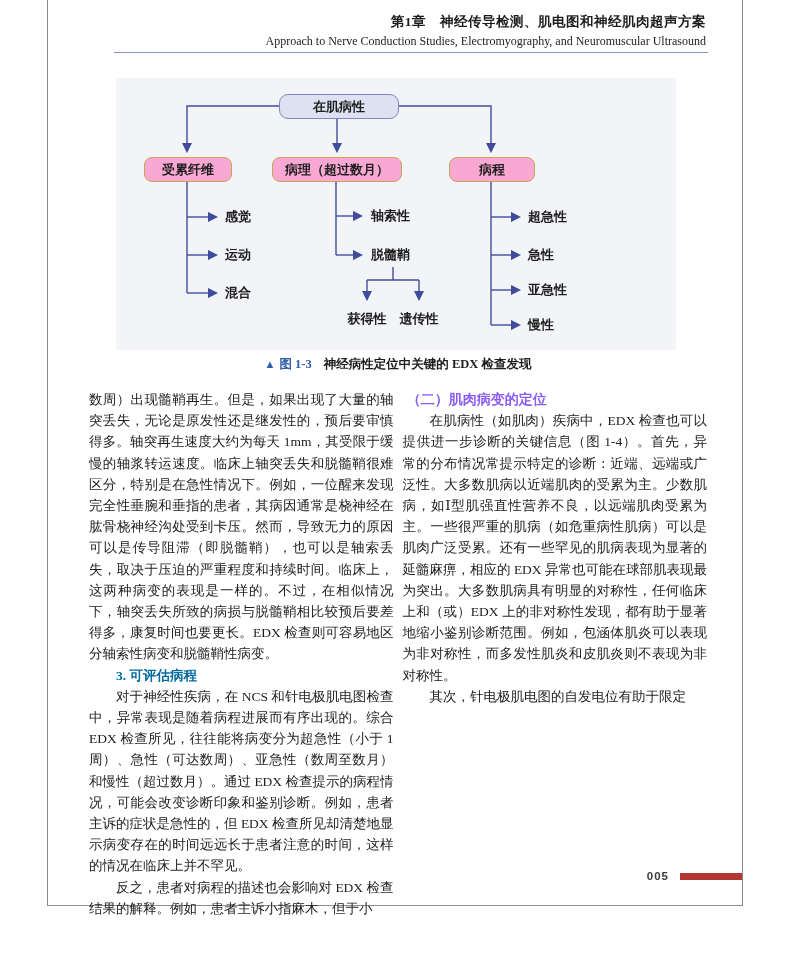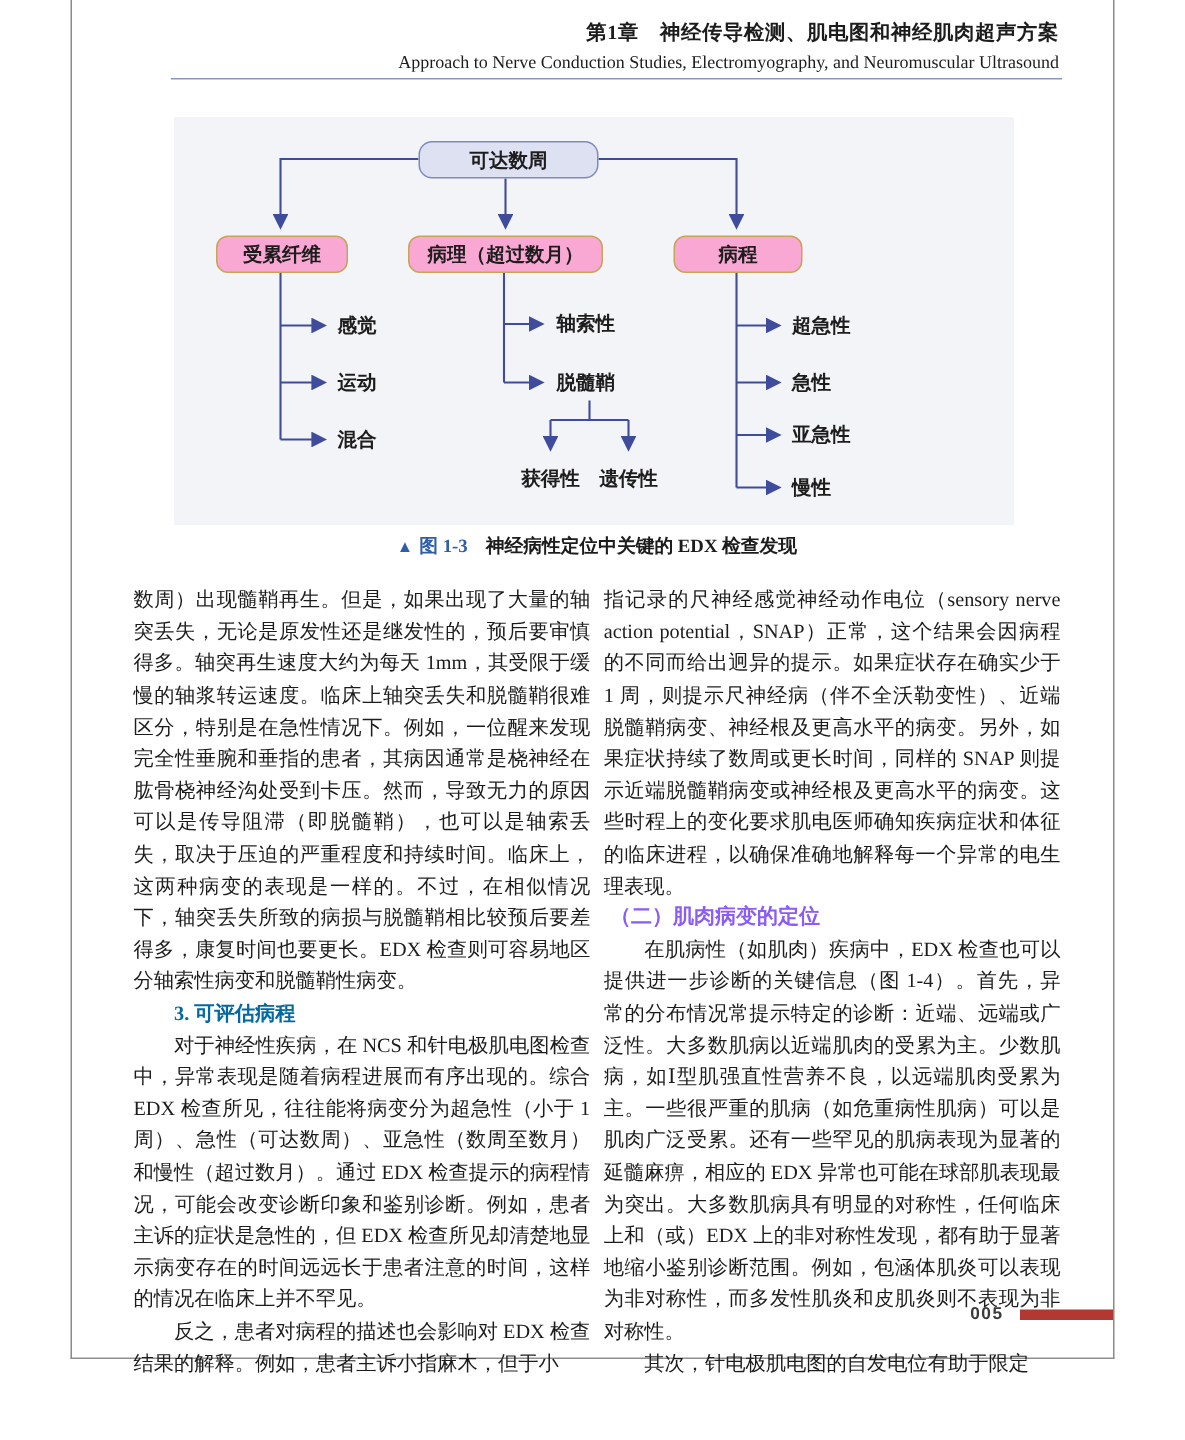--- a/index.html
+++ b/index.html
@@ -91,21 +91,21 @@
         <path d="M303,202 V221" marker-end="url(#arr)"></path>
 
         <path d="M375,104 V247"></path>
         <path d="M375,139 H403" marker-end="url(#arr)"></path>
         <path d="M375,177 H403" marker-end="url(#arr)"></path>
         <path d="M375,212 H403" marker-end="url(#arr)"></path>
         <path d="M375,247 H403" marker-end="url(#arr)"></path>
       </g>
     </svg>
 
-    <div class="node node-root">可达数周</div>
+    <div class="node node-root">在肌病性</div>
     <div class="node node-cat cat-fibers">受累纤维</div>
     <div class="node node-cat cat-path">病理（超过数月）</div>
     <div class="node node-cat cat-course">病程</div>
 
     <span class="leaf" style="left:109px; top:130px;">感觉</span>
     <span class="leaf" style="left:109px; top:168px;">运动</span>
     <span class="leaf" style="left:109px; top:206px;">混合</span>
 
     <span class="leaf" style="left:255px; top:129px;">轴索性</span>
     <span class="leaf" style="left:255px; top:168px;">脱髓鞘</span>
@@ -123,21 +123,20 @@
   </div>
 
   <div class="cols">
     <div class="col">
       <p>数周）出现髓鞘再生。但是，如果出现了大量的轴突丢失，无论是原发性还是继发性的，预后要审慎得多。轴突再生速度大约为每天 1mm，其受限于缓慢的轴浆转运速度。临床上轴突丢失和脱髓鞘很难区分，特别是在急性情况下。例如，一位醒来发现完全性垂腕和垂指的患者，其病因通常是桡神经在肱骨桡神经沟处受到卡压。然而，导致无力的原因可以是传导阻滞（即脱髓鞘），也可以是轴索丢失，取决于压迫的严重程度和持续时间。临床上，这两种病变的表现是一样的。不过，在相似情况下，轴突丢失所致的病损与脱髓鞘相比较预后要差得多，康复时间也要更长。EDX 检查则可容易地区分轴索性病变和脱髓鞘性病变。</p>
       <p class="h-blue">3. 可评估病程</p>
       <p class="p-indent">对于神经性疾病，在 NCS 和针电极肌电图检查中，异常表现是随着病程进展而有序出现的。综合 EDX 检查所见，往往能将病变分为超急性（小于 1 周）、急性（可达数周）、亚急性（数周至数月）和慢性（超过数月）。通过 EDX 检查提示的病程情况，可能会改变诊断印象和鉴别诊断。例如，患者主诉的症状是急性的，但 EDX 检查所见却清楚地显示病变存在的时间远远长于患者注意的时间，这样的情况在临床上并不罕见。</p>
       <p class="p-indent">反之，患者对病程的描述也会影响对 EDX 检查结果的解释。例如，患者主诉小指麻木，但于小</p>
     </div>
     <div class="col">
-      <p>指记录的尺神经感觉神经动作电位（sensory nerve action potential，SNAP）正常，这个结果会因病程的不同而给出迥异的提示。如果症状存在确实少于 1 周，则提示尺神经病（伴不全沃勒变性）、近端脱髓鞘病变、神经根及更高水平的病变。另外，如果症状持续了数周或更长时间，同样的 SNAP 则提示近端脱髓鞘病变或神经根及更高水平的病变。这些时程上的变化要求肌电医师确知疾病症状和体征的临床进程，以确保准确地解释每一个异常的电生理表现。</p>
       <p class="h-red">（二）肌肉病变的定位</p>
       <p class="p-indent">在肌病性（如肌肉）疾病中，EDX 检查也可以提供进一步诊断的关键信息（图 1-4）。首先，异常的分布情况常提示特定的诊断：近端、远端或广泛性。大多数肌病以近端肌肉的受累为主。少数肌病，如Ⅰ型肌强直性营养不良，以远端肌肉受累为主。一些很严重的肌病（如危重病性肌病）可以是肌肉广泛受累。还有一些罕见的肌病表现为显著的延髓麻痹，相应的 EDX 异常也可能在球部肌表现最为突出。大多数肌病具有明显的对称性，任何临床上和（或）EDX 上的非对称性发现，都有助于显著地缩小鉴别诊断范围。例如，包涵体肌炎可以表现为非对称性，而多发性肌炎和皮肌炎则不表现为非对称性。</p>
       <p class="p-indent">其次，针电极肌电图的自发电位有助于限定</p>
     </div>
   </div>
 
   <div class="page-num">005</div>
   <div class="footer-bar"></div>
 
 </div>

